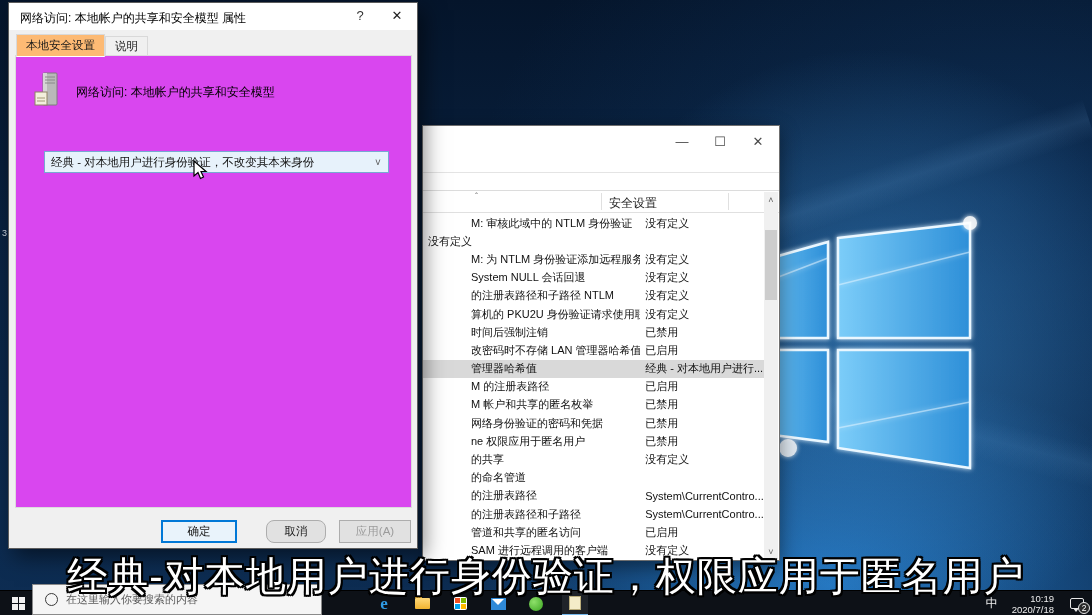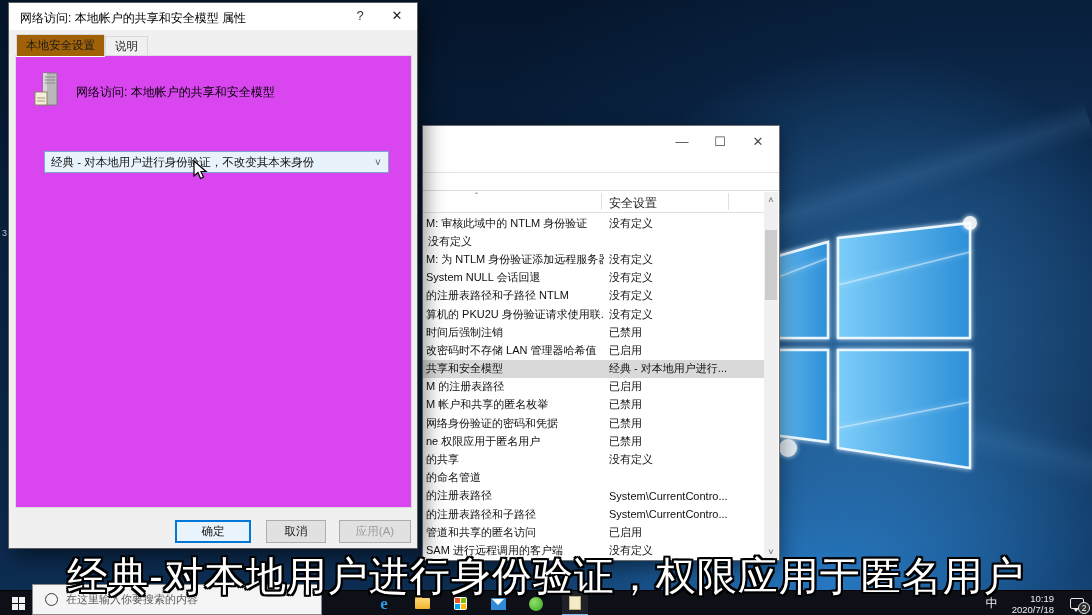--- a/index.html
+++ b/index.html
@@ -31,54 +31,54 @@
     color:#4a4a4a; font-size:13px; }
   .pol-menustrip { height:13px; border-bottom:1px solid #e4e4e4; background:#fff; }
   .pol-toolstrip { height:18px; border-bottom:1px solid #dcdcdc; background:#fff; }
   .pol-header { position:relative; height:22px; background:#fff; border-bottom:1px solid #e0e0e0; }
   .colsep { position:absolute; top:2px; bottom:2px; width:1px; background:#e0e0e0; }
   .sortcaret { position:absolute; left:52px; top:0px; color:#7a7a7a; font-size:9px; }
   .hdr-sec { position:absolute; left:186px; top:4px; font-size:12px; color:#1a1a1a; }
   .pol-rows { position:absolute; left:0; top:88px; right:15px; bottom:1px; overflow:hidden; background:#fff; }
   .lrow { height:18.2px; display:flex; align-items:center; font-size:11px; color:#101010; }
   .lrow.sel { background:#d9d9d9; }
-  .cname { width:181px; padding-left:3px; white-space:nowrap; overflow:hidden; }
+  .cname { width:181px; padding-left:3px; white-space:nowrap; overflow:hidden;margin-left:45px; }
   .cval  { width:130px; padding-left:5px; white-space:nowrap; overflow:hidden; }
   .pol-scroll { position:absolute; top:66px; right:1px; bottom:1px; width:14px; background:#f0f0f0; }
   .scr-arrow { position:absolute; left:0; width:14px; height:15px; color:#5f5f5f; font-size:9px;
     display:flex; align-items:center; justify-content:center; }
   .scr-up { top:0; } .scr-down { bottom:0; }
   .scr-thumb { position:absolute; left:1px; top:38px; width:12px; height:70px; background:#cdcdcd; }
 
   
   .dialog { position:absolute; left:8px; top:2px; width:410px; height:547px;
     background:#f0f0f0; border:1px solid #5c5c5c; box-shadow:6px 8px 20px rgba(0,0,0,.5); }
   .dlg-title { position:relative; height:27px; background:#fff;padding-left:36px; }
   .dlg-title-text { position:absolute; left:11px; top:7px; font-size:12px; color:#000; }
   .dlg-help  { position:absolute; right:40px; top:0; width:34px; height:26px; text-align:center;
     line-height:26px; font-size:13px; color:#333; }
   .dlg-close { position:absolute; right:2px; top:0; width:36px; height:26px; text-align:center;
     line-height:26px; font-size:13px; color:#222; }
   .tabstrip { position:absolute; left:7px; top:31px; height:22px; display:flex; }
   .tab { font-size:11.5px; color:#1a1a1a; padding:0 9px; display:flex; align-items:center;
     border:1px solid #d9d9d9; background:#f0f0f0; height:20px; margin-top:2px; }
-  .tab.active { background:#a16207; height:23px; margin-top:0; border-bottom:1px solid #fff; z-index:2; }
+  .tab.active { background:#fdba74; height:23px; margin-top:0; border-bottom:1px solid #fff; z-index:2; }
   .tabpage { position:absolute; left:6px; top:52px; width:397px; height:453px;
     background:#d946ef; border:1px solid #dcdcdc; }
   .policy-head { position:absolute; left:60px; top:28px; font-size:12px; color:#000; }
   .srv-icon { position:absolute; left:17px; top:16px; }
   .combo { position:absolute; left:28px; top:95px; width:345px; height:22px;
     background:#e7f2fb; border:1px solid #78a8d2; display:flex; align-items:center; }
   .combo-text { flex:1; font-size:11.5px; color:#111; padding-left:6px; white-space:nowrap; overflow:hidden; }
   .combo-chev { width:20px; text-align:center; color:#555; font-size:10px; }
   .btnrow { position:absolute; left:0; top:517px; width:100%; height:24px; }
   .btn { position:absolute; height:23px; background:#e1e1e1; border:1px solid #adadad;
     font-size:11.5px; color:#1a1a1a; text-align:center; line-height:21px; }
-  .btn-ok { left:166px; width:76px; background:#e9f3fb; border:2px solid #0078d7; line-height:19px; }
-  .btn-cancel { left:257px; width:60px; }
+  .btn-ok { left:152px; width:76px; background:#e9f3fb; border:2px solid #0078d7; line-height:19px; }
+  .btn-cancel { left:257px; width:60px;border-radius:8px; }
   .btn-apply { left:330px; width:72px; color:#9b9b9b; }
 
   
   .cursor { position:absolute; left:193px; top:160px; z-index:40; }
 
   
   .taskbar { position:absolute; left:0; bottom:0; width:1092px; height:25px; background:#0d1117;
     border-top:1px solid #000; z-index:30; display:flex; align-items:center; }
   .startbtn { width:36px; height:25px; display:flex; align-items:center; justify-content:center; }
   .winlogo { width:13px; height:13px; display:grid; grid-template-columns:6px 6px; grid-template-rows:6px 6px; gap:1px; }
@@ -198,21 +198,21 @@
       </div>
       <div class="lrow">
         <span class="cname">时间后强制注销</span>
         <span class="cval">已禁用</span>
       </div>
       <div class="lrow">
         <span class="cname">改密码时不存储 LAN 管理器哈希值</span>
         <span class="cval">已启用</span>
       </div>
       <div class="lrow sel">
-        <span class="cname">共享和安全模型</span>
+        <span class="cname">管理器哈希值</span>
         <span class="cval">经典 - 对本地用户进行...</span>
       </div>
       <div class="lrow">
         <span class="cname">M 的注册表路径</span>
         <span class="cval">已启用</span>
       </div>
       <div class="lrow">
         <span class="cname">M 帐户和共享的匿名枚举</span>
         <span class="cval">已禁用</span>
       </div>

